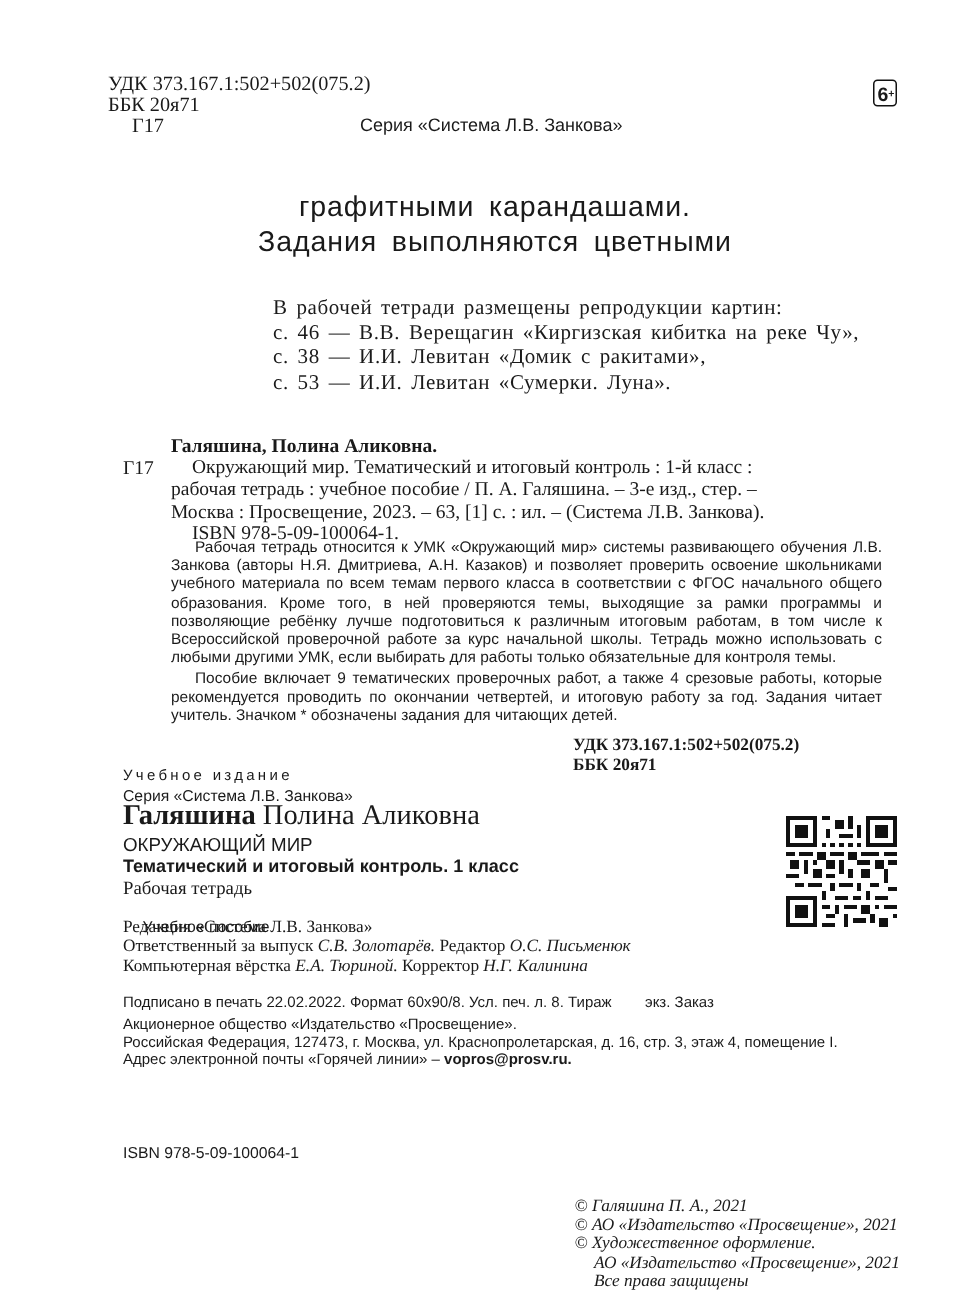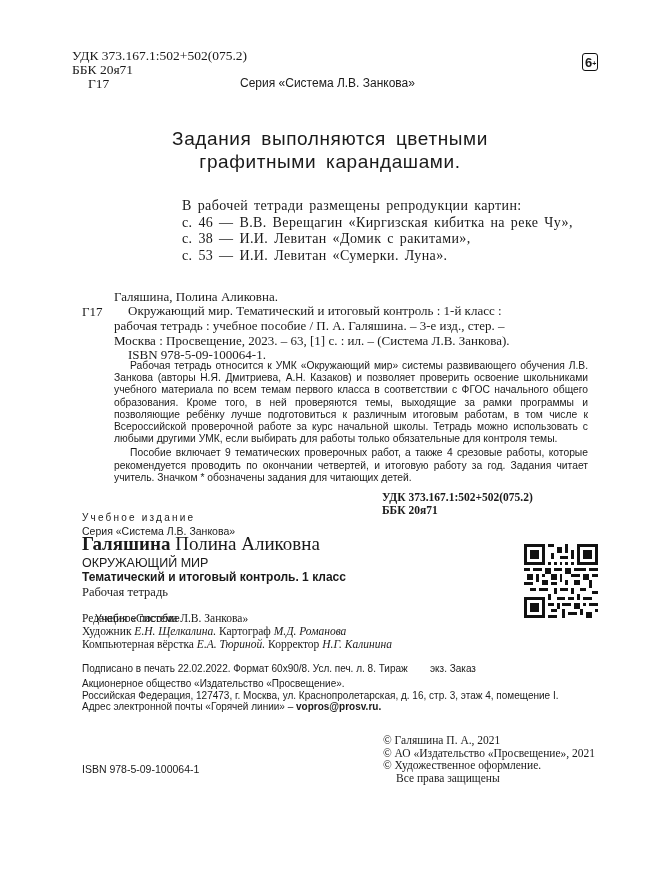--- a/index.html
+++ b/index.html
@@ -18,21 +18,21 @@
                font-size: 13px; font-weight: bold; line-height: 18px; text-align: left; padding-left: 2px; box-sizing: border-box; }
   #age-badge .plus { font-size: 7px; vertical-align: middle; }
 
   
   #notice { left: 150px; top: 127px; width: 360px; text-align: center; font-size: 19px; line-height: 23px; letter-spacing: 0.6px; word-spacing: 4px; }
 
   
   #repro { left: 182px; top: 198px; font-size: 14px; line-height: 16.5px; letter-spacing: 0.4px; word-spacing: 2px; }
 
   
-  #bib-author { left: 114px; top: 289px; font-size: 13px; font-weight: normal; line-height: 15px; }
+  #bib-author { left: 114px; top: 289px; font-size: 13px; font-weight: bold; line-height: 15px; }
   #bib-code { left: 82px; top: 304px; font-size: 13px; line-height: 15px; }
   #bib-text { left: 114px; top: 304px; width: 470px; font-size: 13px; line-height: 14.8px; }
   #bib-text .l1 { text-indent: 14px; }
   #bib-text .isbn { padding-left: 14px; }
 
   
   #annot { left: 114px; top: 360px; width: 474px; font-size: 10.3px; line-height: 12.2px; text-align: justify; }
   #annot p { margin: 0; text-indent: 16px; }
   #annot .p2 { margin-top: 2px; }
 
@@ -52,35 +52,35 @@
   #credits { left: 82px; top: 612px; font-size: 11.5px; line-height: 12.8px; }
   #credits i { font-style: italic; }
 
   #printinfo { left: 82px; top: 663px; font-size: 10px; line-height: 11.8px; }
   #printinfo .row1 { margin-bottom: 3px; }
   #printinfo b { font-weight: bold; }
 
   #qr { left: 523px; top: 544px; width: 76px; height: 74px; }
 
   #isbn-bottom { left: 82px; top: 763px; font-size: 10.5px; line-height: 13px; }
-  #copyright { left: 383px; top: 734px; font-size: 11.5px; line-height: 12.6px; }
+  #copyright { left: 383px; top: 798px; font-size: 11.5px; line-height: 12.6px; font-style: italic; }
   #copyright .indent { padding-left: 13px; }
 </style>
 </head>
 <body>
 
 <div id="hdr-udk" class="abs serif line">УДК 373.167.1:502+502(075.2)</div>
 <div id="hdr-bbk" class="abs serif line">ББК 20я71</div>
 <div id="hdr-code" class="abs serif line">Г17</div>
 <div id="hdr-series" class="abs sans line">Серия «Система Л.В. Занкова»</div>
 <div id="age-badge" class="abs sans"><span>6</span><span class="plus">+</span></div>
 
 <div id="notice" class="abs sans">
+  <div>графитными карандашами.</div>
   <div>Задания выполняются цветными</div>
-  <div>графитными карандашами.</div>
 </div>
 
 <div id="repro" class="abs serif">
   <div class="line">В рабочей тетради размещены репродукции картин:</div>
   <div class="line">с. 46 — В.В. Верещагин «Киргизская кибитка на реке Чу»,</div>
   <div class="line">с. 38 — И.И. Левитан «Домик с ракитами»,</div>
   <div class="line">с. 53 — И.И. Левитан «Сумерки. Луна».</div>
 </div>
 
 <div id="bib-author" class="abs serif line">Галяшина, Полина Аликовна.</div>
@@ -103,21 +103,21 @@
 <div id="edition-type" class="abs sans line">Учебное издание</div>
 <div id="imprint-series" class="abs sans line">Серия «Система Л.В. Занкова»</div>
 <div id="imprint-author" class="abs serif line"><b>Галяшина</b> <span>Полина Аликовна</span></div>
 <div id="imprint-title" class="abs sans line">ОКРУЖАЮЩИЙ МИР</div>
 <div id="imprint-subtitle" class="abs sans line">Тематический и итоговый контроль. 1 класс</div>
 <div id="imprint-type" class="abs serif line">Рабочая тетрадь</div>
 <div id="imprint-kind" class="abs sans line">Учебное пособие</div>
 
 <div id="credits" class="abs serif">
   <div class="line">Редакция «Система Л.В. Занкова»</div>
-  <div class="line"><span>Художник</span> <i>Е.Н. Щелкалина.</i> <span>Картограф</span> <i>М.Д. Романова</i></div>
+  <div class="line"><span>Ответственный за выпуск</span> <i>С.В. Золотарёв.</i> <span>Редактор</span> <i>О.С. Письменюк</i></div>
   <div class="line"><span>Компьютерная вёрстка</span> <i>Е.А. Тюриной.</i> <span>Корректор</span> <i>Н.Г. Калинина</i></div>
 </div>
 
 <svg id="qr" class="abs" viewBox="0 0 25 25" shape-rendering="crispEdges">
   <rect x="0" y="0" width="25" height="25" fill="#fff"></rect>
   <g fill="#111">
     <rect x="0" y="0" width="7" height="1"></rect>
       <rect x="0" y="6" width="7" height="1"></rect>
       <rect x="0" y="0" width="1" height="7"></rect>
       <rect x="6" y="0" width="1" height="7"></rect>
@@ -197,14 +197,15 @@
   <div class="line">Акционерное общество «Издательство «Просвещение».</div>
   <div class="line">Российская Федерация, 127473, г. Москва, ул. Краснопролетарская, д. 16, стр. 3, этаж 4, помещение I.</div>
   <div class="line"><span>Адрес электронной почты «Горячей линии» –</span> <b>vopros@prosv.ru.</b></div>
 </div>
 
 <div id="isbn-bottom" class="abs sans line">ISBN 978-5-09-100064-1</div>
 <div id="copyright" class="abs serif">
   <div class="line">© Галяшина П. А., 2021</div>
   <div class="line">© АО «Издательство «Просвещение», 2021</div>
   <div class="line">© Художественное оформление.</div>
+  <div class="line indent">АО «Издательство «Просвещение», 2021</div>
   <div class="line indent">Все права защищены</div>
 </div>
 
 </body></html>

